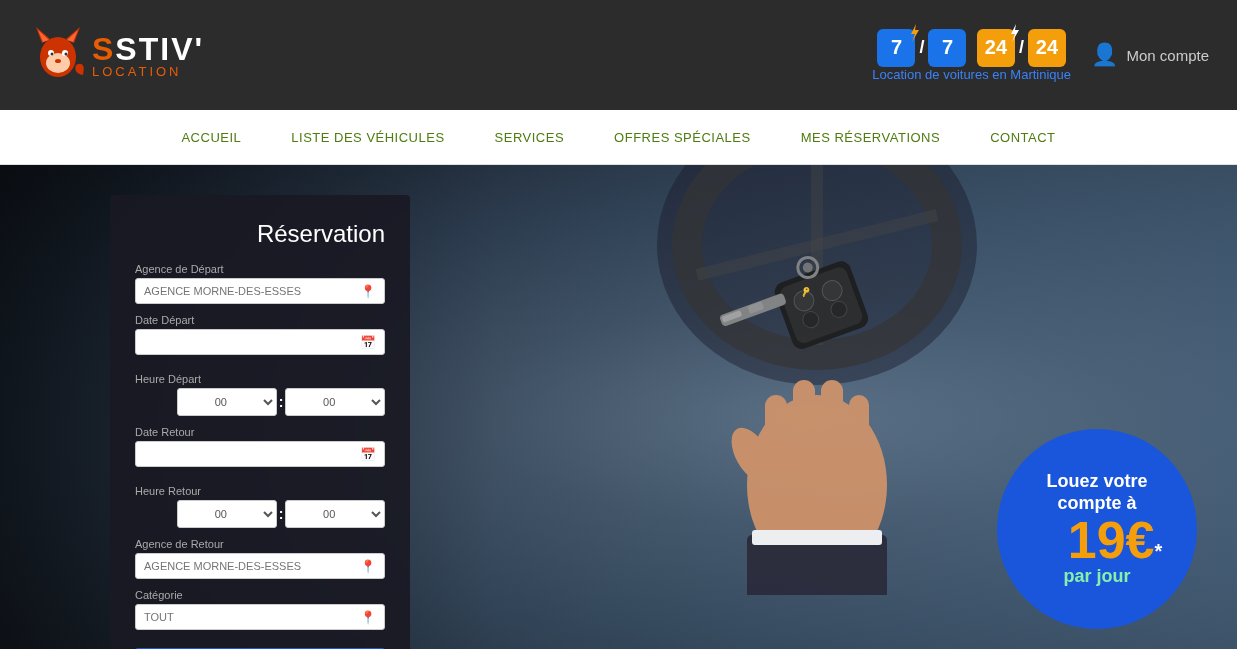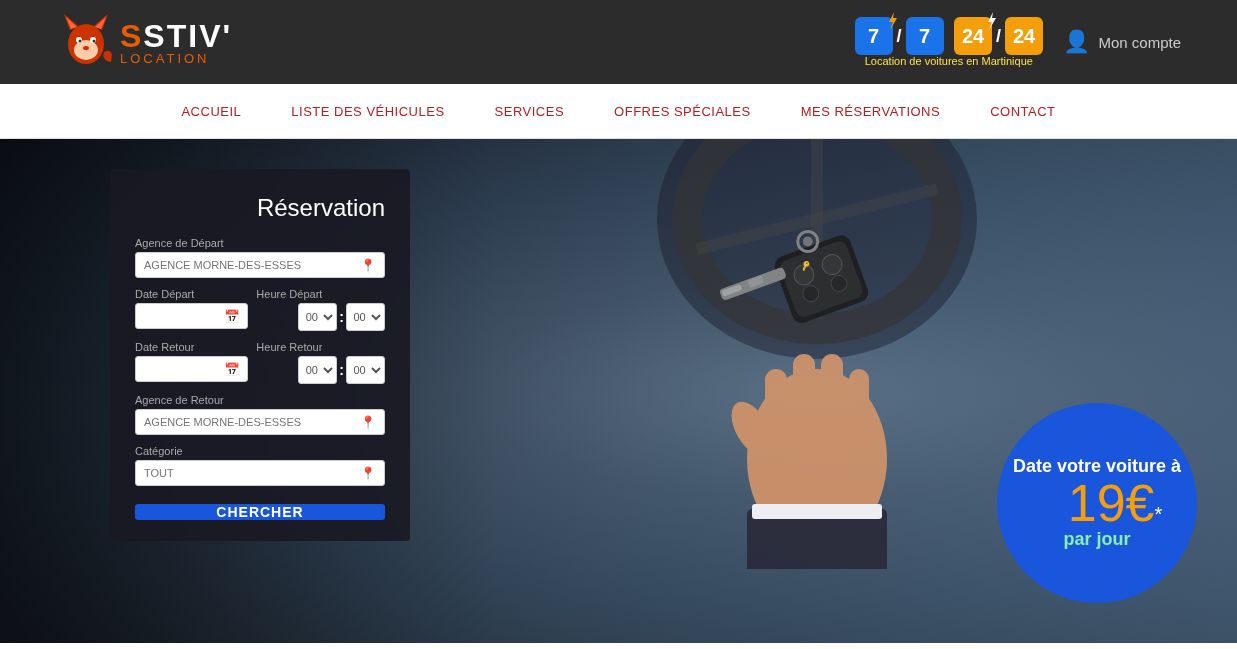--- a/index.html
+++ b/index.html
@@ -4,22 +4,22 @@
   <style>
     * { margin: 0; padding: 0; box-sizing: border-box; }
     body { font-family: Arial, sans-serif; width: 1237px; overflow-x: hidden; }
 
     
     .header {
       background-color: #2c2c2c;
       display: flex;
       align-items: center;
       justify-content: space-between;
-      padding: 10px 56px;
-      height: 84px;
+      padding: 10px 28px;
+      height: 110px;
     }
     .logo-area {
       display: flex;
       align-items: center;
     }
     .logo-fox {
       width: 60px;
       height: 60px;
       margin-right: 4px;
     }
@@ -47,22 +47,22 @@
       align-items: center;
       gap: 20px;
     }
     .badges-area {
       display: flex;
       flex-direction: column;
       align-items: center;
     }
 
     .badges-subtitle {
-      font-size: 11px;
-      color: #fde047;
+      font-size: 13px;
+      color: #3b82f6;
     }
     .mon-compte {
       display: flex;
       align-items: center;
       gap: 8px;
       color: #ccc;
       font-size: 15px;
       cursor: pointer;
     }
     .account-icon {
@@ -76,21 +76,21 @@
       border-bottom: 1px solid #e0e0e0;
       display: flex;
       justify-content: center;
       align-items: center;
       gap: 50px;
       height: 55px;
       padding: 0 20px;
     }
     .nav-item {
       font-size: 13px;
-      color: #b91c1c;
+      color: #4d7c0f;
       text-decoration: none;
       letter-spacing: 0.5px;
       cursor: pointer;
       padding: 5px 0;
       font-weight: 500;
     }
 
     
     .hero {
       position: relative;
@@ -174,20 +174,21 @@
     .input-icon {
       position: absolute;
       right: 8px;
       color: #888;
       font-size: 13px;
       pointer-events: none;
     }
     .date-heure-row {
       display: flex;
       gap: 8px;
+      flex-direction: column;
     }
     .date-col {
       flex: 1.2;
     }
     .heure-col {
       flex: 1;
     }
     .heure-inputs {
       display: flex;
       align-items: center;
@@ -241,21 +242,21 @@
     }
     .promo-text-top {
       color: white;
       font-size: 18px;
       font-weight: bold;
       line-height: 1.2;
     }
     .promo-price {
       color: #f59e0b;
       font-size: 52px;
-      font-weight: normal;
+      font-weight: bold;
       line-height: 1;
       margin-left: 36px;
     }
     .promo-price .asterisk {
       font-size: 20px;
       color: white;
     }
     .promo-text-bottom {
       color: #86efac;
       font-size: 18px;
@@ -515,21 +516,21 @@
         <span class="input-icon">📍</span>
       </div>
     </div>
 
     
     <button class="chercher-btn">CHERCHER</button>
   </div>
 
   <div class="promo-circle">
     <div class="promo-text-top">
-      <span>Date votre voiture à</span>
+      <span>Louez votre compte à</span>
     </div>
     <div class="promo-price">
       <span>19€</span><span class="asterisk">*</span>
     </div>
     <div class="promo-text-bottom">par jour</div>
   </div>
 
 </section>
 
 </body></html>

